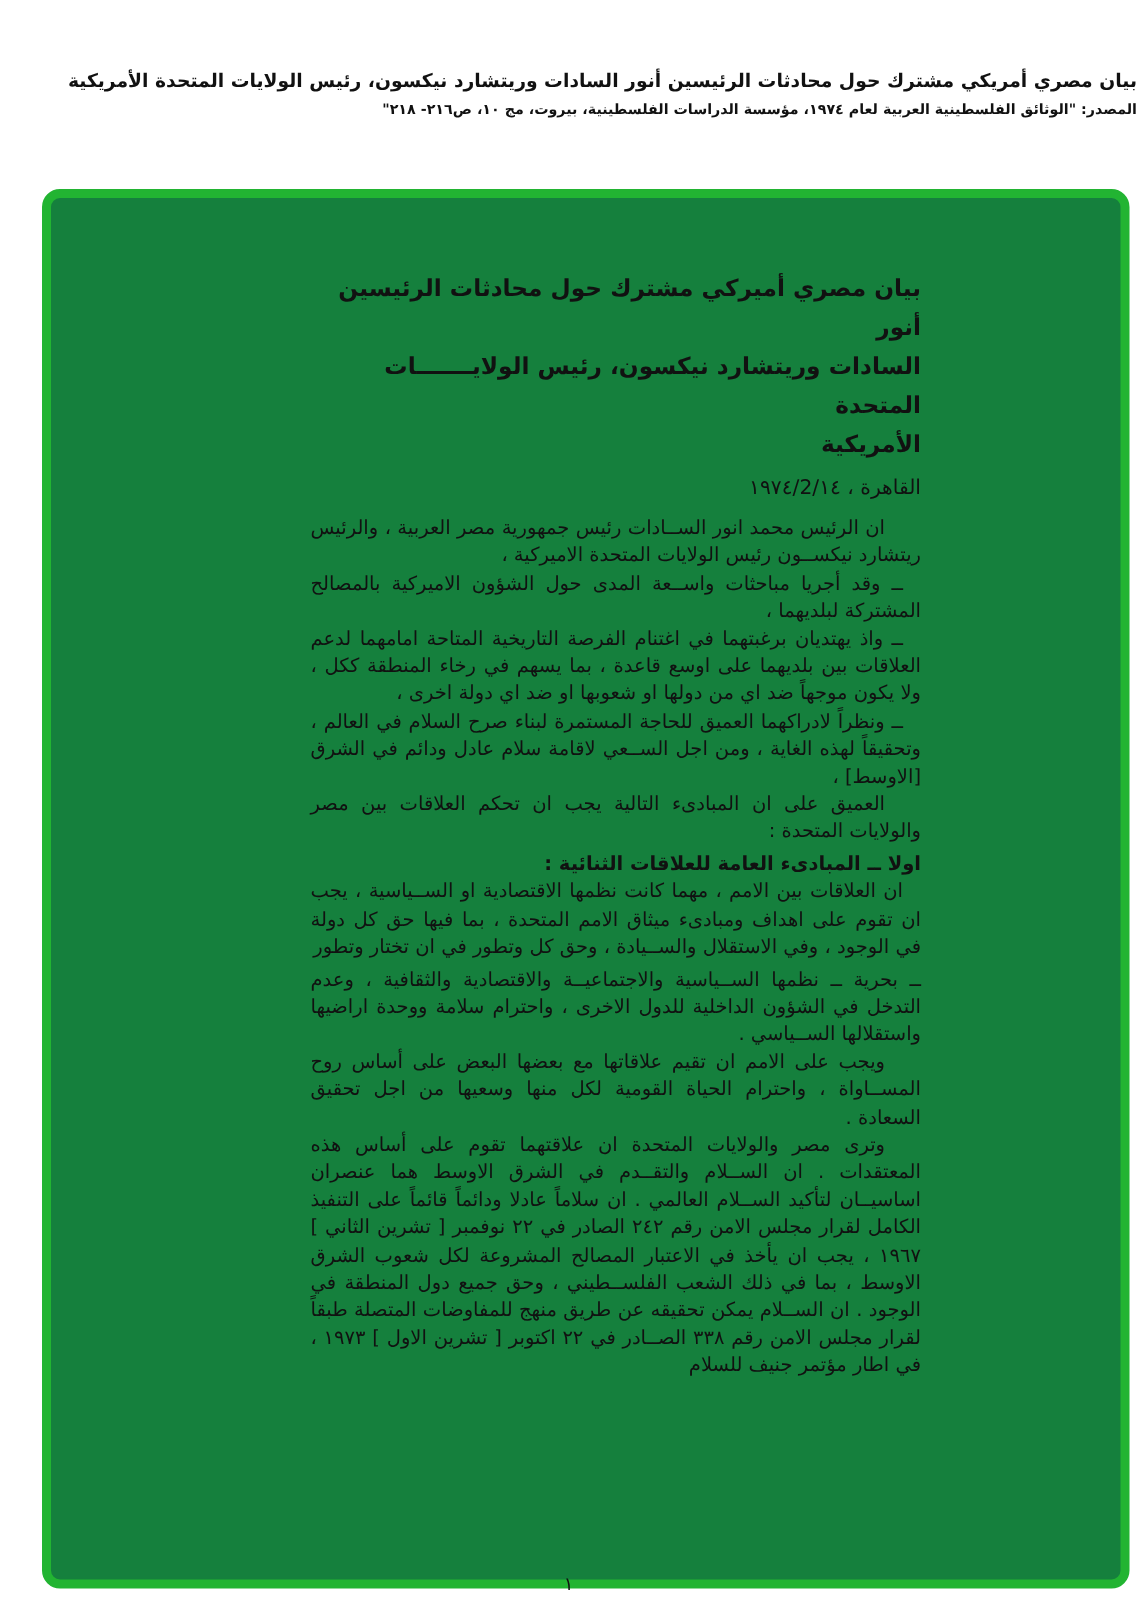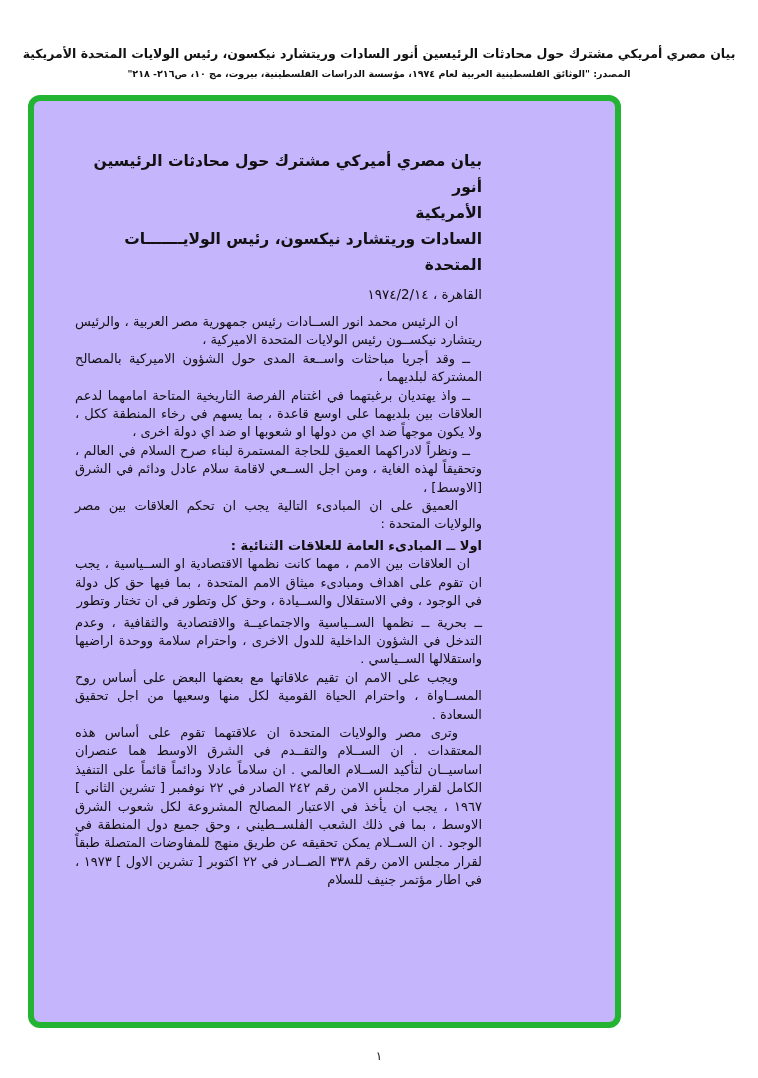--- a/index.html
+++ b/index.html
@@ -12,44 +12,43 @@
   }
   .page {
     position: relative;
     width: 758px; height: 1078px;
     background: #ffffff;
   }
   
   .page-header {
     position: absolute;
     top: 46px; left: 0; right: 0;
-    text-align: center;
     direction: rtl;
   }
   .page-header .h-title {
     font-weight: 700;
     font-size: 12.5px;
     letter-spacing: 0;
     color: #111;
   }
   .page-header .h-source {
     margin-top: 7px;
     font-weight: 700;
     font-size: 9.5px;
     color: #111;
   }
   
   .doc-frame {
     position: absolute;
-    left: 28px; top: 95px;
-    width: 593px; height: 933px;
+    left: 28px; top: 126px;
+    width: 725px; height: 933px;
     border: 6px solid #22b432;
     border-radius: 12px;
     box-sizing: border-box;
-    background: #c4b5fd;
+    background: #15803d;
   }
   
   .doc-content {
     position: absolute;
     top: 47px;
     right: 133px;
     width: 407px;
     direction: rtl;
     text-align: right;
   }
@@ -97,22 +96,22 @@
     <div class="h-title">بيان مصري أمريكي مشترك حول محادثات الرئيسين أنور السادات وريتشارد نيكسون، رئيس الولايات المتحدة الأمريكية</div>
     <div class="h-source">المصدر: "الوثائق الفلسطينية العربية لعام ١٩٧٤، مؤسسة الدراسات الفلسطينية، بيروت، مج ١٠، ص٢١٦- ٢١٨"</div>
   </div>
 
   <div class="doc-frame" style="border-color:#22b432">
 
     <div class="doc-content">
 
       <div class="doc-title">
         <div>بيان مصري أميركي مشترك حول محادثات الرئيسين أنور</div>
+        <div>السادات وريتشارد نيكسون، رئيس الولايـــــــات المتحدة</div>
         <div>الأمريكية</div>
-        <div>السادات وريتشارد نيكسون، رئيس الولايـــــــات المتحدة</div>
       </div>
 
       <div class="dateline">
         <span>القاهرة ، ١٩٧٤/2/١٤</span>
       </div>
 
       <div class="doc-body">
         <p class="ind">ان الرئيس محمد انور الســادات رئيس جمهورية مصر العربية ، والرئيس ريتشارد نيكســون رئيس الولايات المتحدة الاميركية ،</p>
         <p class="ind-s">ــ وقد أجريا مباحثات واســعة المدى حول الشؤون الاميركية بالمصالح المشتركة لبلديهما ،</p>
         <p class="ind-s">ــ واذ يهتديان برغبتهما في اغتنام الفرصة التاريخية المتاحة امامهما لدعم العلاقات بين بلديهما على اوسع قاعدة ، بما يسهم في رخاء المنطقة ككل ، ولا يكون موجهاً ضد اي من دولها او شعوبها او ضد اي دولة اخرى ،</p>

